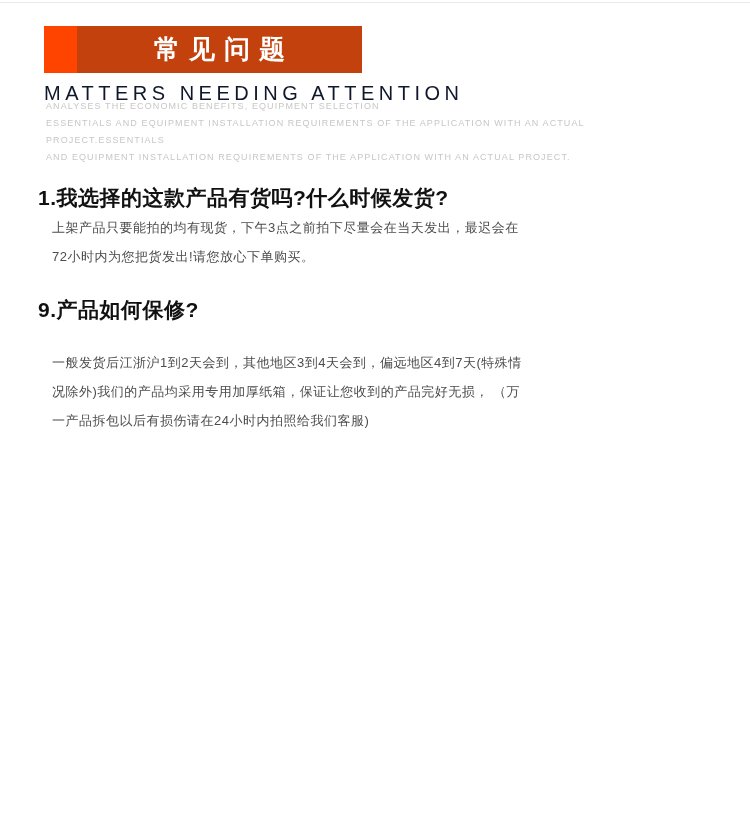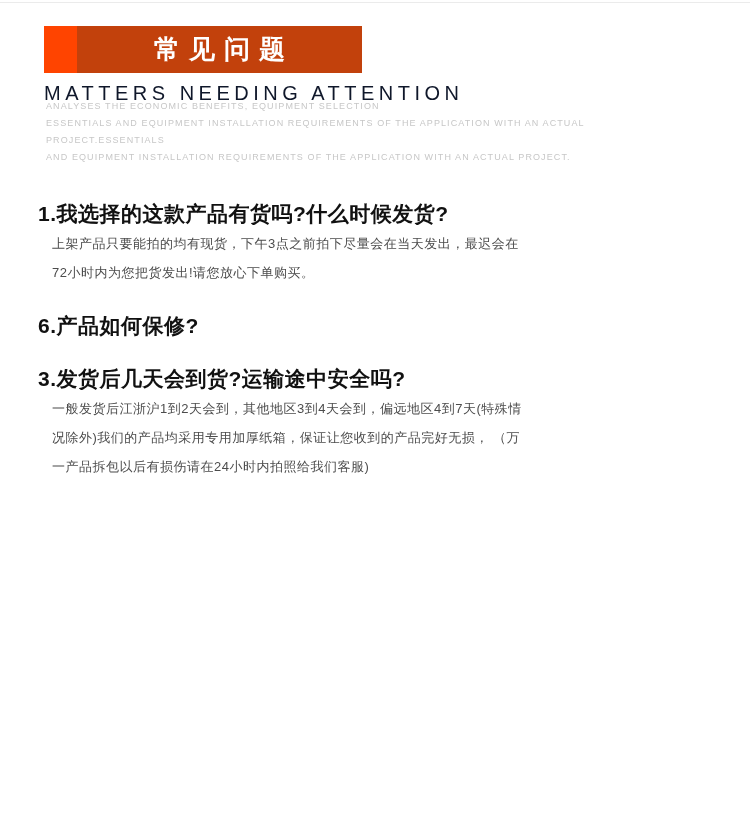--- a/index.html
+++ b/index.html
@@ -70,21 +70,20 @@
   }
   
   .faq-list {
     position: absolute;
     top: 183px;
     left: 38px;
     width: 682px;
   }
   .faq-item {
     margin-bottom: 24px;
-    margin-top: 16px;
   }
   .faq-question {
     font-size: 21px;
     line-height: 29px;
     font-weight: bold;
     color: #111111;
     letter-spacing: 0.5px;
   }
   .faq-answer {
     font-size: 13px;
@@ -114,24 +113,23 @@
 
 <div class="faq-list">
 
   <div class="faq-item">
     <div class="faq-question">1.我选择的这款产品有货吗?什么时候发货?</div>
     <div class="faq-answer">上架产品只要能拍的均有现货，下午3点之前拍下尽量会在当天发出，最迟会在
 72小时内为您把货发出!请您放心下单购买。</div>
   </div>
 
   <div class="faq-item">
-    <div class="faq-question">6.产品如何保修?</div>
+    <div class="faq-question">9.产品如何保修?</div>
   </div>
 
   <div class="faq-item">
-    <div class="faq-question">3.发货后几天会到货?运输途中安全吗?</div>
     <div class="faq-answer">一般发货后江浙沪1到2天会到，其他地区3到4天会到，偏远地区4到7天(特殊情
 况除外)我们的产品均采用专用加厚纸箱，保证让您收到的产品完好无损， （万
 一产品拆包以后有损伤请在24小时内拍照给我们客服)</div>
   </div>
 
 
 </div>
 
 </body></html>

